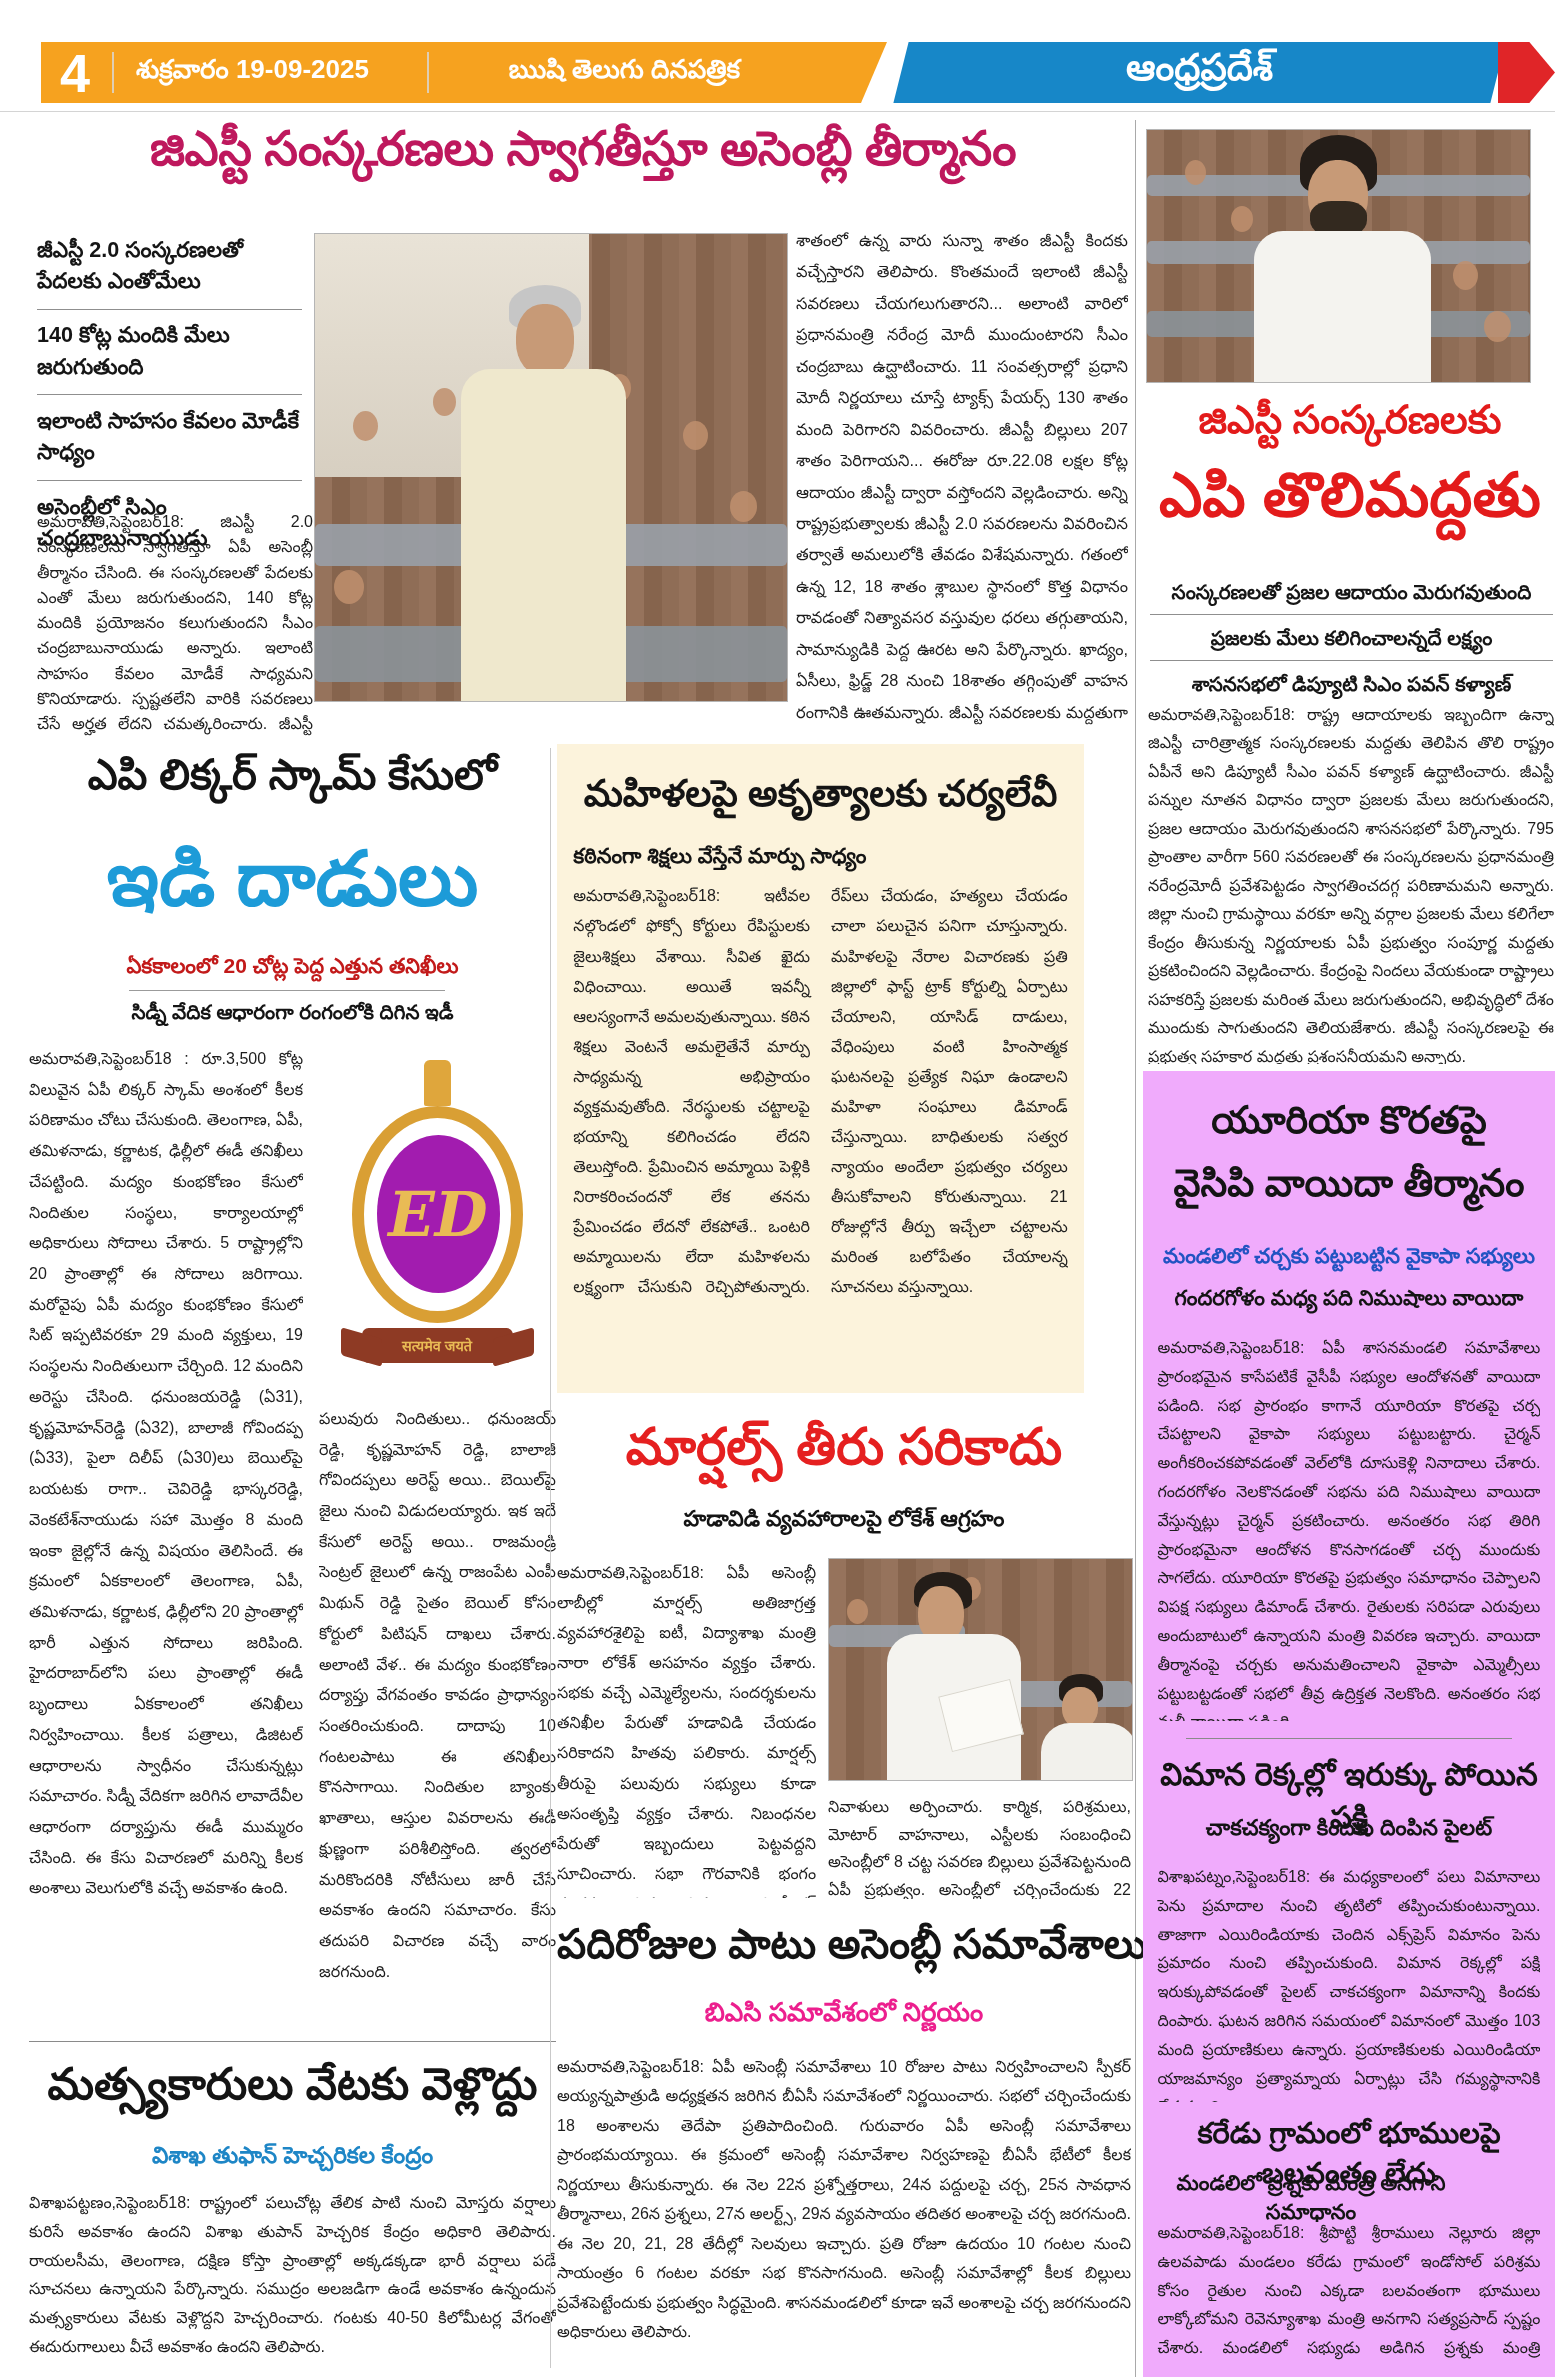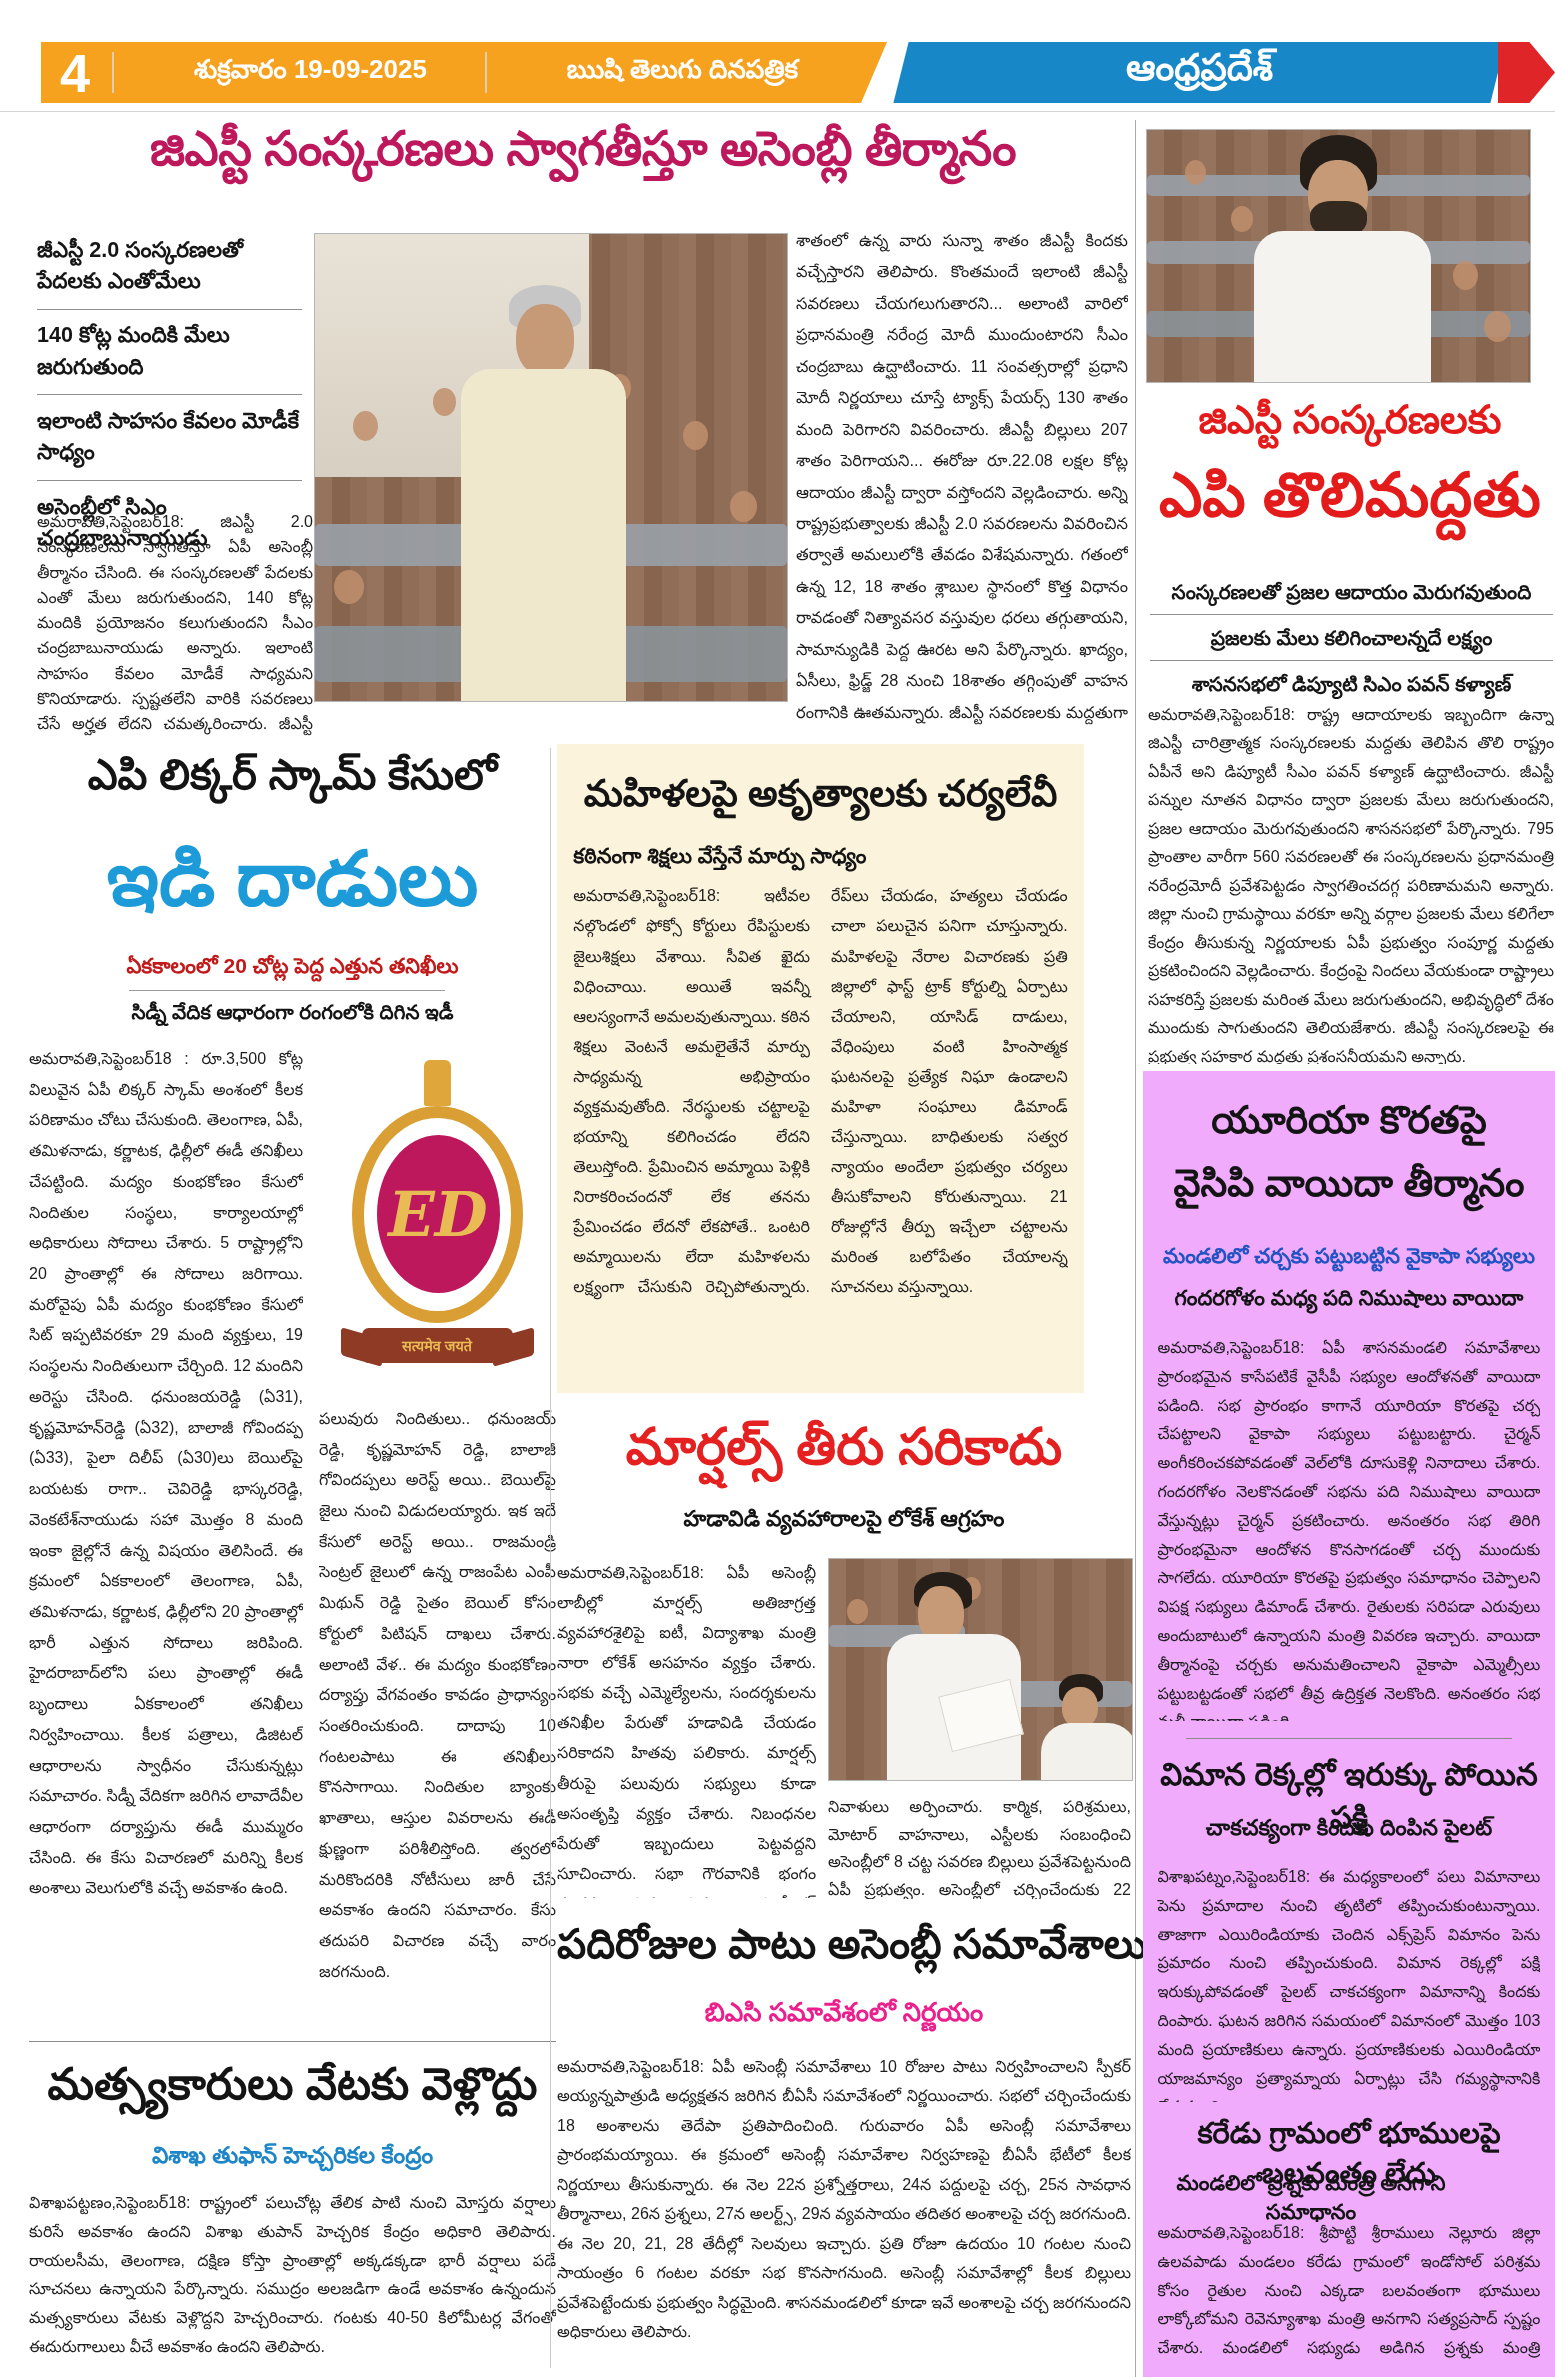--- a/index.html
+++ b/index.html
@@ -8,21 +8,21 @@
   .abs{position:absolute;}
   .ctr{text-align:center;}
   .clip{overflow:hidden;}
 
   
   .hdr-orange{left:41px;top:42px;width:846px;height:61px;background:#F6A21F;
               clip-path:polygon(0 0,100% 0,calc(100% - 26px) 100%,0 100%);
               display:flex;align-items:center;color:#fff;}
   .hdr-num{font-size:54px;font-weight:bold;margin-left:19px;line-height:1;}
   .hdr-bar{width:1.9px;height:41px;background:#d9d9d9;margin:0 22px;opacity:.8;}
-  .hdr-date{font-size:26px;font-weight:bold;margin-left:58px;}
+  .hdr-date{font-size:26px;font-weight:bold;}
   .hdr-paper{font-size:26px;font-weight:bold;margin-left:58px;}
   .hdr-blue{left:901px;top:42px;width:597px;height:61px;background:#1787C8;transform:skewX(-14deg);
             display:flex;align-items:center;justify-content:center;}
   .hdr-blue .t{transform:skewX(14deg);color:#fff;font-size:37px;font-weight:bold;}
   .hdr-red{left:1498px;top:42px;width:57px;height:61px;background:#E02528;
            clip-path:polygon(0 0,55% 0,100% 50%,55% 100%,0 100%);}
   .hdr-line{left:0;top:111px;width:1555px;height:1.4px;background:#d4d4d4;}
 
   
   .vrule{background:#a9a9a9;width:1px;}
@@ -66,21 +66,21 @@
   .photo .torso{position:absolute;border-radius:29px 29px 0 0;}
   .photo .paper{position:absolute;background:#fbfaf6;border:1px solid #d8d5cc;transform:rotate(-14deg);}
   .photo .aud{position:absolute;background:#c08f6d;border-radius:50%;opacity:.85;}
 
   
   .ed{position:relative;width:192px;height:331px;margin:16.3px auto 12.5px;}
   .ed .pillar{position:absolute;left:82px;top:0;width:27px;height:46px;background:#DFA63C;
               border-radius:5.8px 5.8px 1.9px 1.9px;}
   .ed .wreath{position:absolute;left:10.5px;top:46px;width:171px;height:217px;box-sizing:border-box;
               border:12.5px solid #D99F34;border-radius:50%;}
-  .ed .disc{position:absolute;left:35px;top:75px;width:123px;height:158px;background:#be185d;border-radius:50%;
+  .ed .disc{position:absolute;left:35px;top:75px;width:123px;height:158px;background:#a21caf;border-radius:50%;
             display:flex;align-items:center;justify-content:center;}
   .ed .disc span{font-family:"DejaVu Serif", serif;font-style:italic;font-weight:bold;
                  font-size:61px;color:#E9BB55;}
   .ed .ribbon{position:absolute;left:20px;top:268px;width:151px;height:35px;background:#8E3A24;border-radius:6.7px;
               display:flex;align-items:center;justify-content:center;}
   .ed .ribbon::before{content:"";position:absolute;left:-21px;top:4.8px;width:41px;height:28px;background:#8E3A24;
                       transform:skewY(16deg);border-radius:3.8px;}
   .ed .ribbon::after{content:"";position:absolute;right:-21px;top:4.8px;width:41px;height:28px;background:#8E3A24;
                      transform:skewY(-16deg);border-radius:3.8px;}
   .ed .ribbon span{color:#E9BB55;font-size:14.4px;font-weight:bold;position:relative;z-index:2;text-align:right;}

